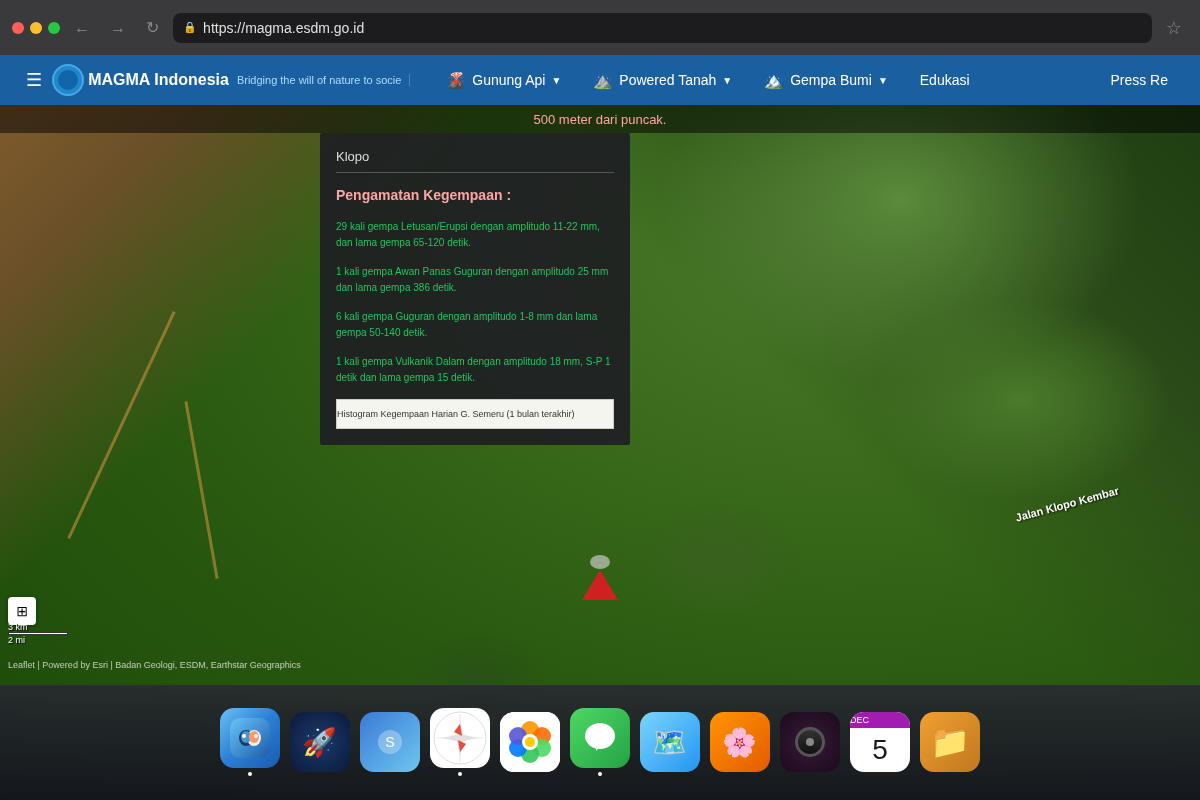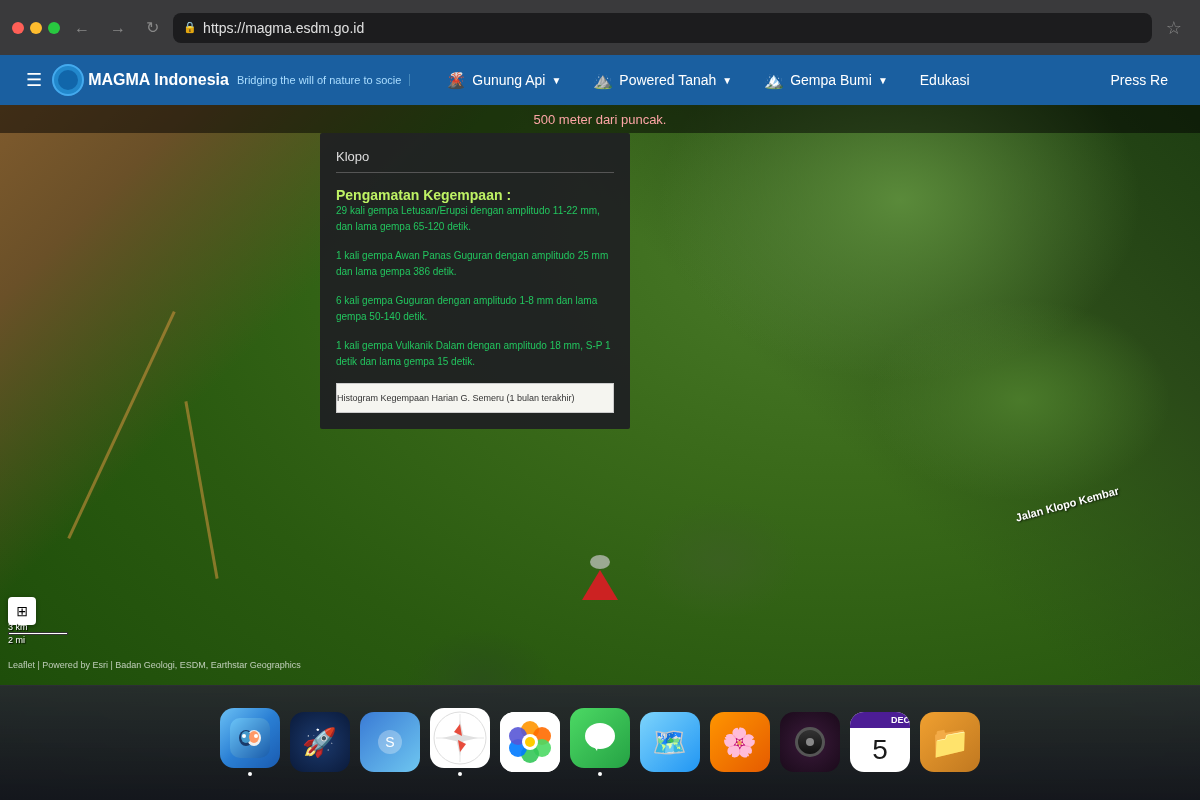--- a/index.html
+++ b/index.html
@@ -207,22 +207,22 @@
 
     .info-divider {
       height: 1px;
       background: #555;
       margin-bottom: 14px;
     }
 
     .info-section-title {
       font-size: 14px;
       font-weight: bold;
-      color: #bef264;
-      margin-bottom: 0;
+      color: #fca5a5;
+      margin-bottom: 16px;
     }
 
     .info-paragraph {
       font-size: 10px;
       color: #22c55e;
       line-height: 1.55;
       margin-bottom: 14px;
     }
 
     .info-chart-area {
@@ -372,26 +372,26 @@
       background: white;
       border-radius: 14px;
       overflow: hidden;
       width: 60px;
       height: 60px;
       display: flex;
       flex-direction: column;
     }
 
     .calendar-header {
-      background: #4c1d95;
+      background: #a21caf;
       color: white;
       font-size: 9px;
-      text-align: right;
+      text-align: left;
       padding: 3px 0;
-      font-weight: bold;
+      font-weight: normal;
     }
 
     .calendar-date {
       flex: 1;
       display: flex;
       align-items: center;
       justify-content: center;
       font-size: 28px;
       font-weight: 300;
       color: #1a1a1a;

